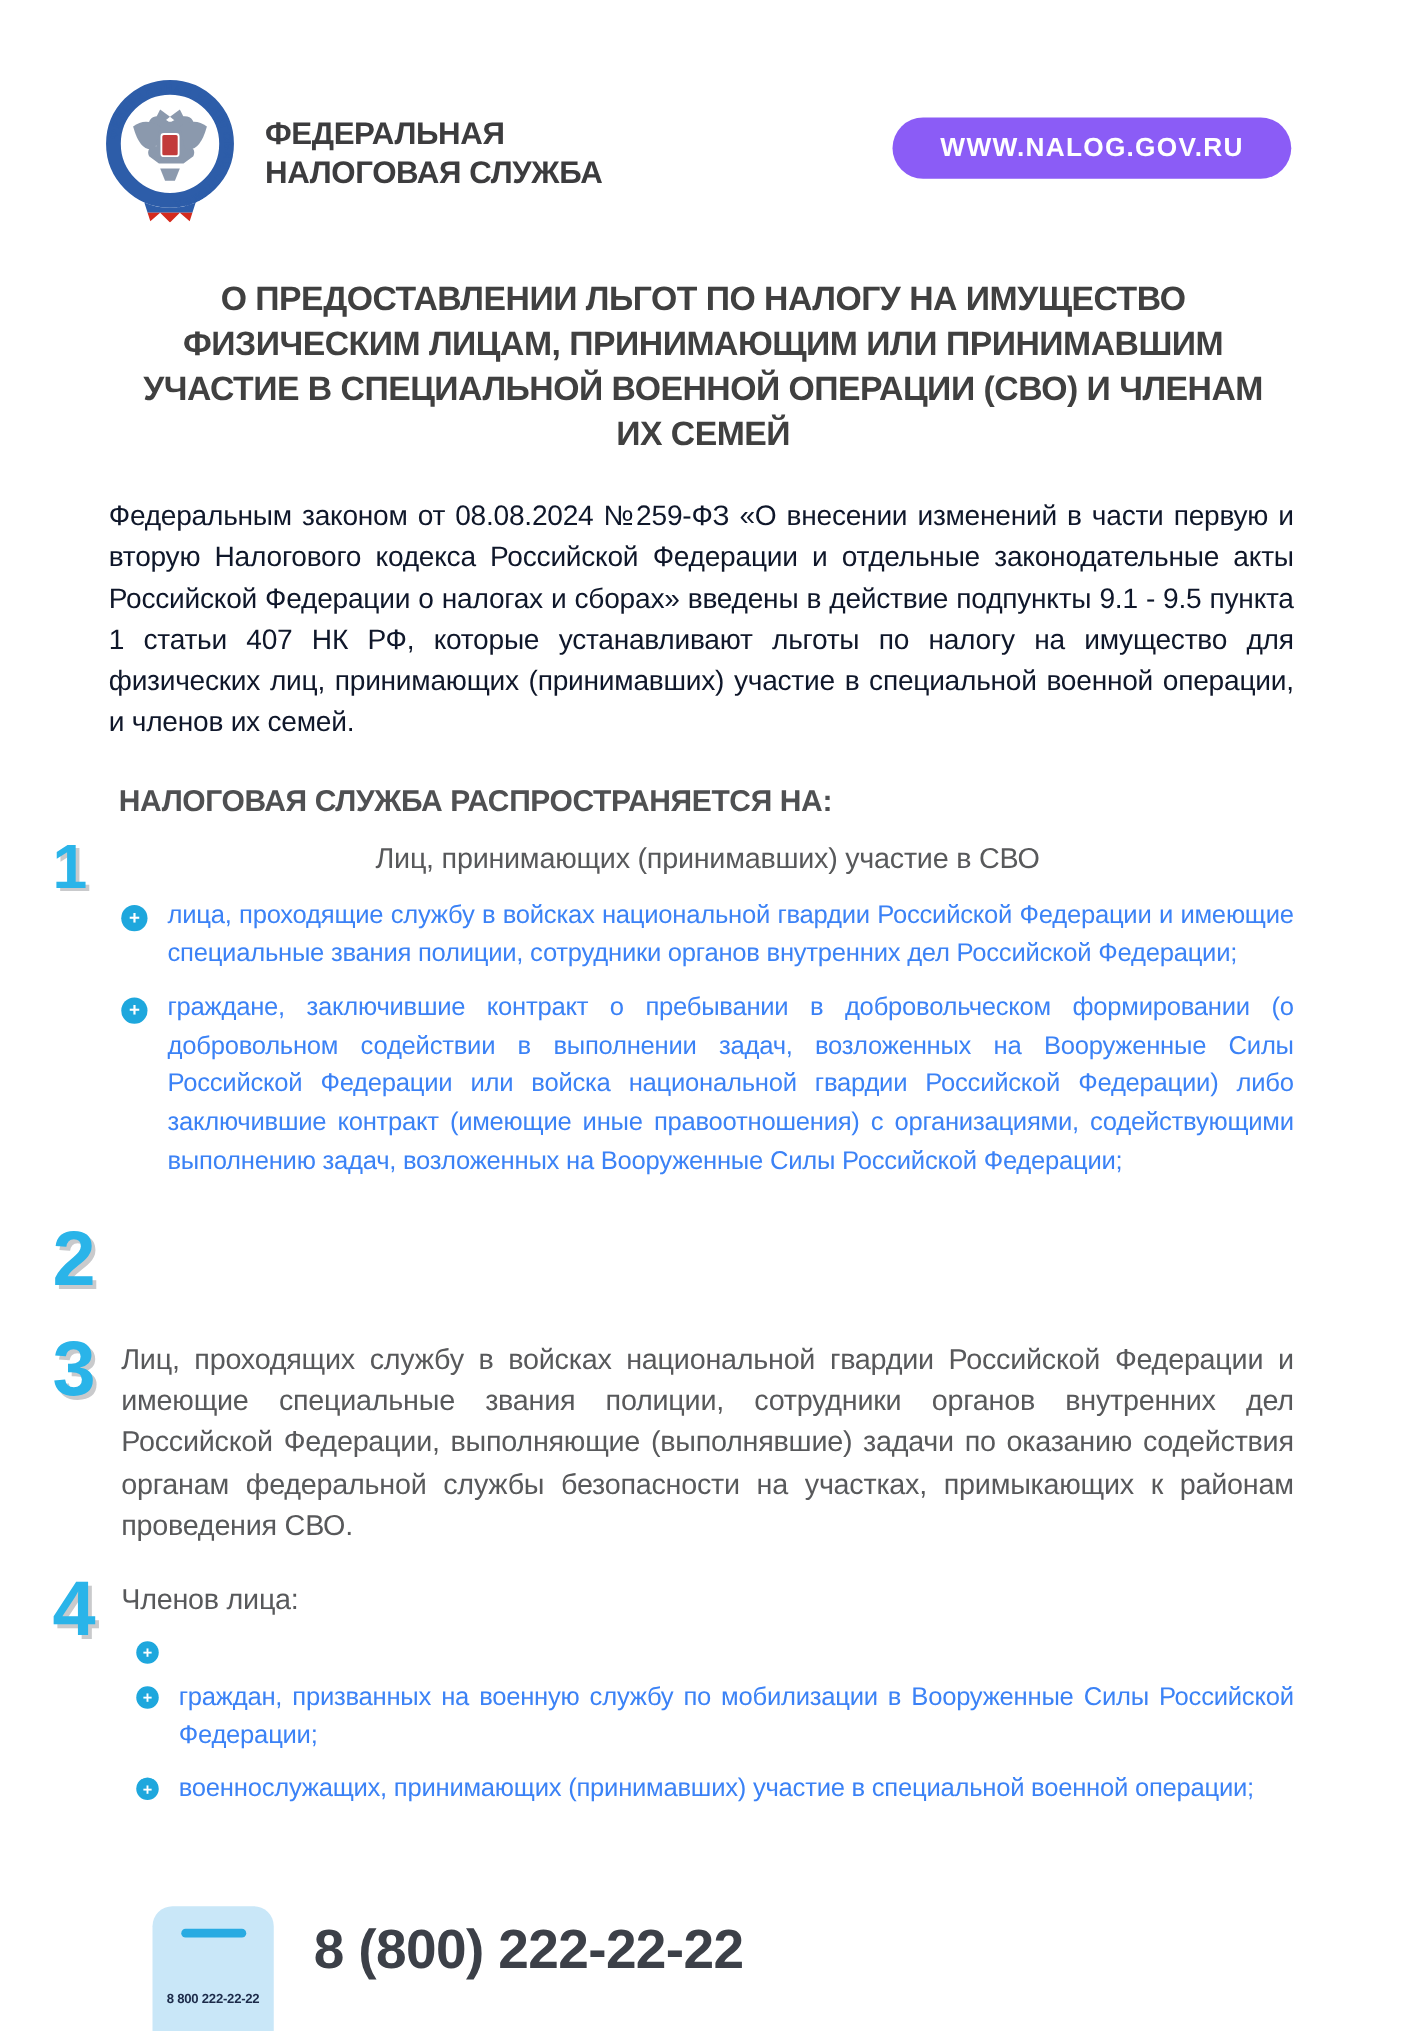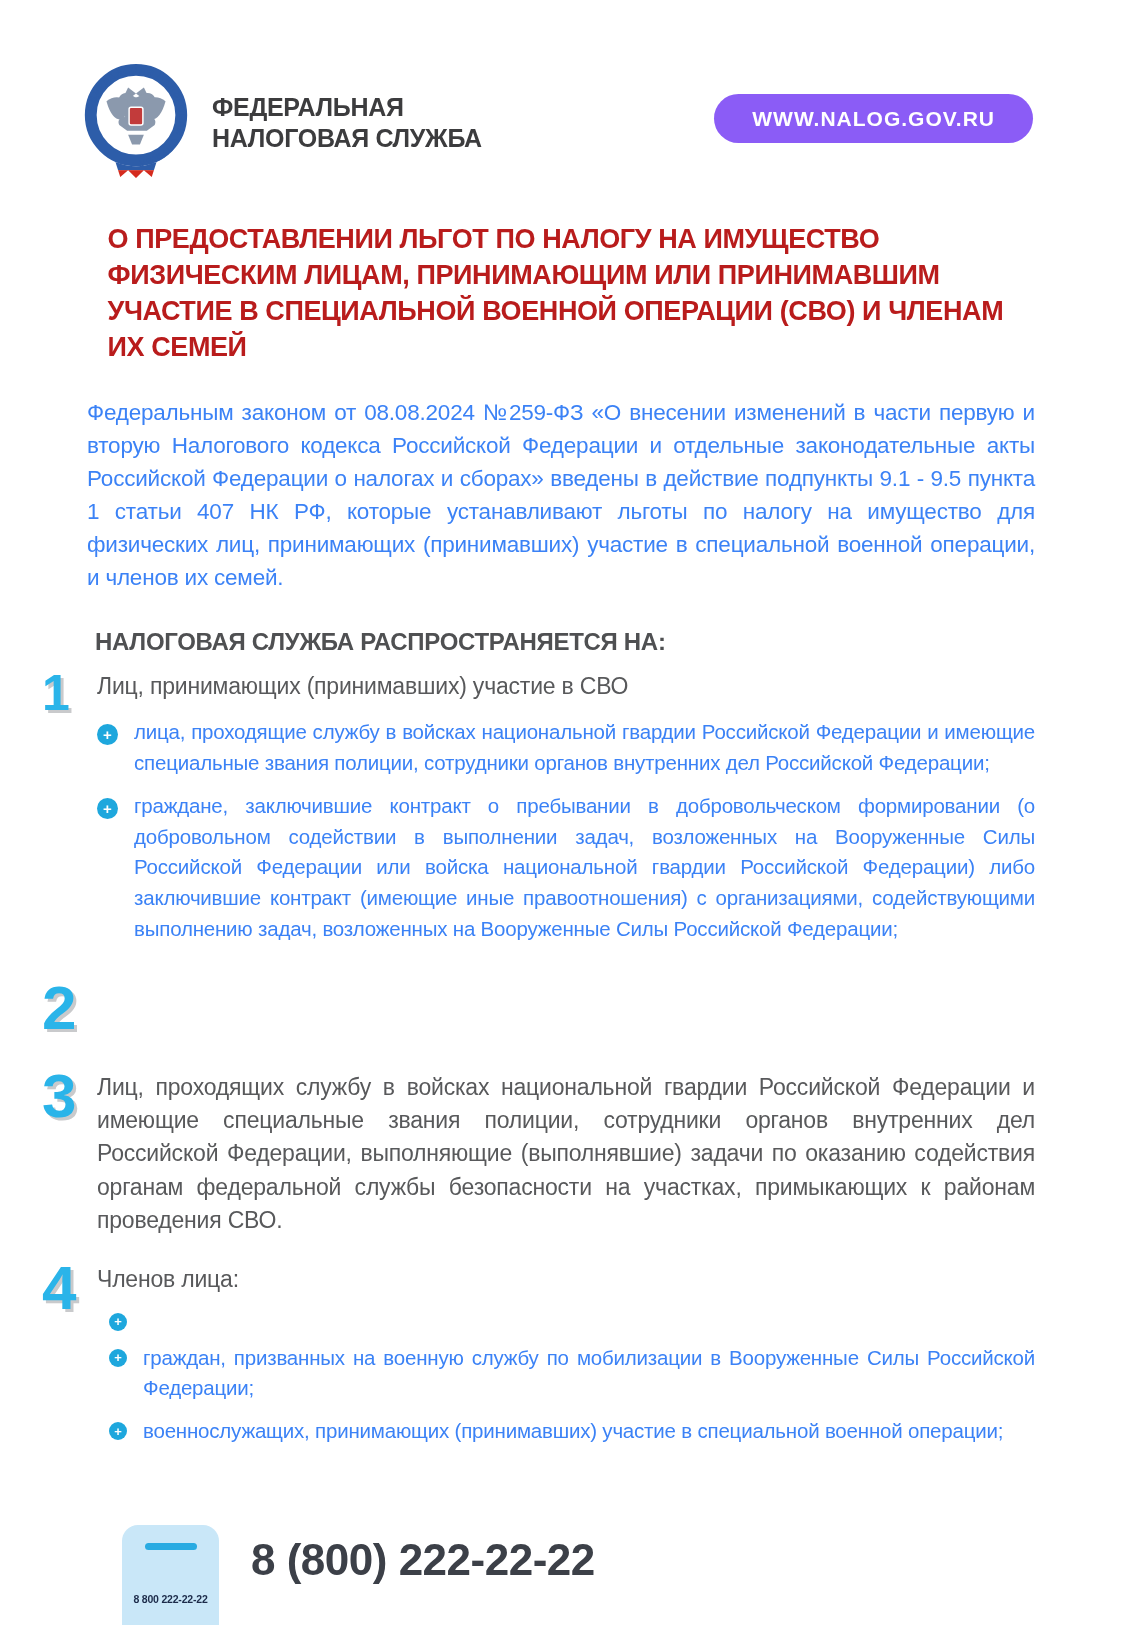--- a/index.html
+++ b/index.html
@@ -23,29 +23,29 @@
     background:#8b5cf6; color:#ffffff;
     border:none; border-radius:26px; cursor:pointer;
     height:49px; padding:0 38px;
     font-family:inherit; font-size:21px; font-weight:bold; letter-spacing:1px;
     display:flex; align-items:center; justify-content:center;
   }
 
   
   .doc-title {
     margin:42px auto 0; max-width:910px;
-    text-align:left; font-size:27px; font-weight:bold;
-    line-height:1.33; color:#b91c1c; letter-spacing:-0.4px;
+    text-align:center; font-size:27px; font-weight:bold;
+    line-height:1.33; color:#404040; letter-spacing:-0.4px;
   }
 
   
   .intro {
     margin:30px 90px 0 87px;
     font-size:22.5px; line-height:1.47; text-align:justify;
-    color:#3b82f6; letter-spacing:-0.2px;
+    color:#0f172a; letter-spacing:-0.2px;
   }
 
   
   .section-heading {
     margin:34px 90px 0 95px;
     font-size:24px; font-weight:bold; color:#4f5052; letter-spacing:-0.3px;
   }
 
   
   .items { margin-top:6px; }
@@ -55,21 +55,21 @@
     font-size:62px; font-weight:bold; line-height:1;
     color:#2ab4e9; text-shadow:3px 3px 0 #c9cacc;
     transform:translateY(-6px);
   }
   .item-1 .num { font-size:50px; transform:translateY(-2px); }
   .item-text {
     font-size:23px; line-height:1.45; text-align:justify;
     color:#58595b; letter-spacing:-0.2px;
   }
   .item-1 { margin-top:14px; }
-  .item-1 .item-text { text-align:left; }
+  .item-1 .item-text { text-align:center; }
 
   
   .bullets { list-style:none; margin-top:14px; }
   .bullet { display:flex; align-items:flex-start; margin-bottom:12px; }
   .plus-icon {
     flex:0 0 auto; width:21px; height:21px; margin:7px 16px 0 0;
     border-radius:50%; background:#1ea7dd; color:#ffffff;
     display:flex; align-items:center; justify-content:center;
     font-size:15px; font-weight:bold; line-height:1;
   }

